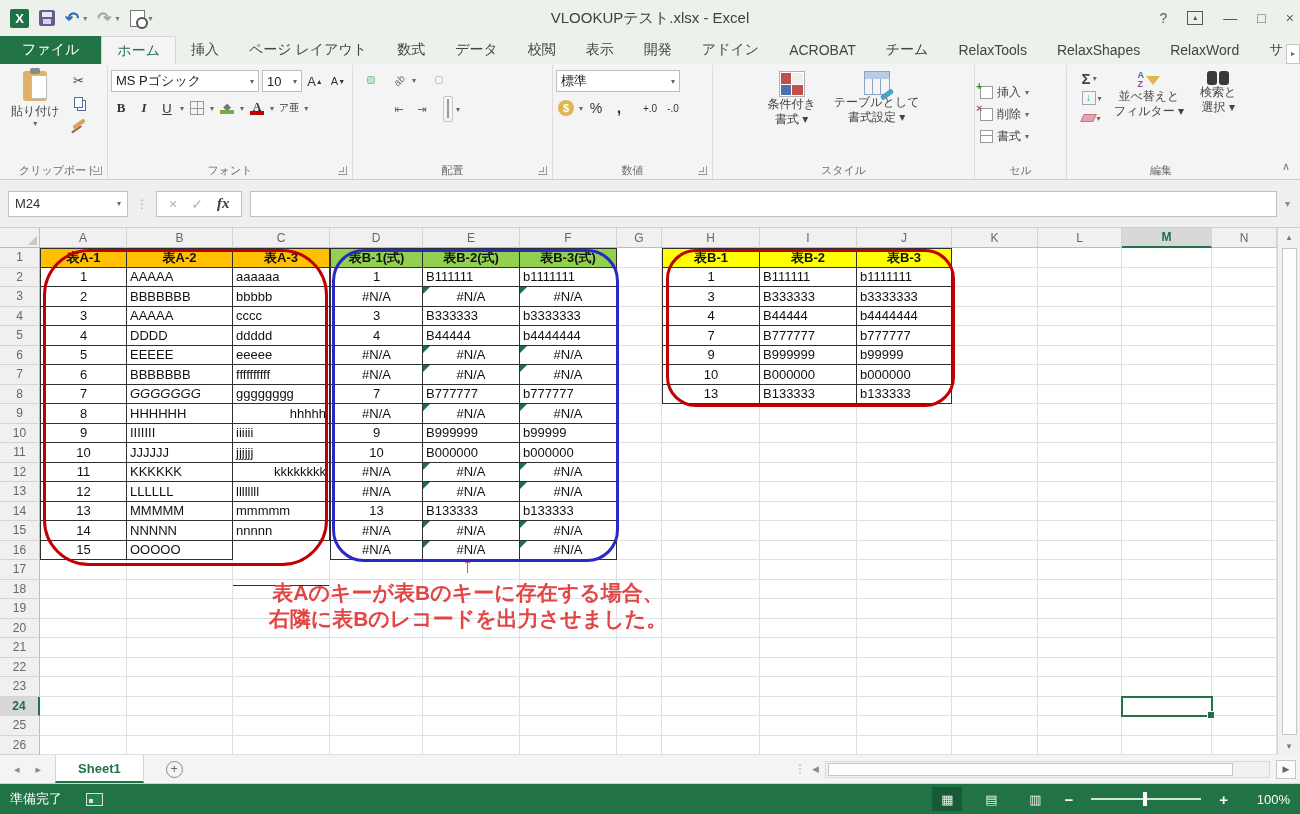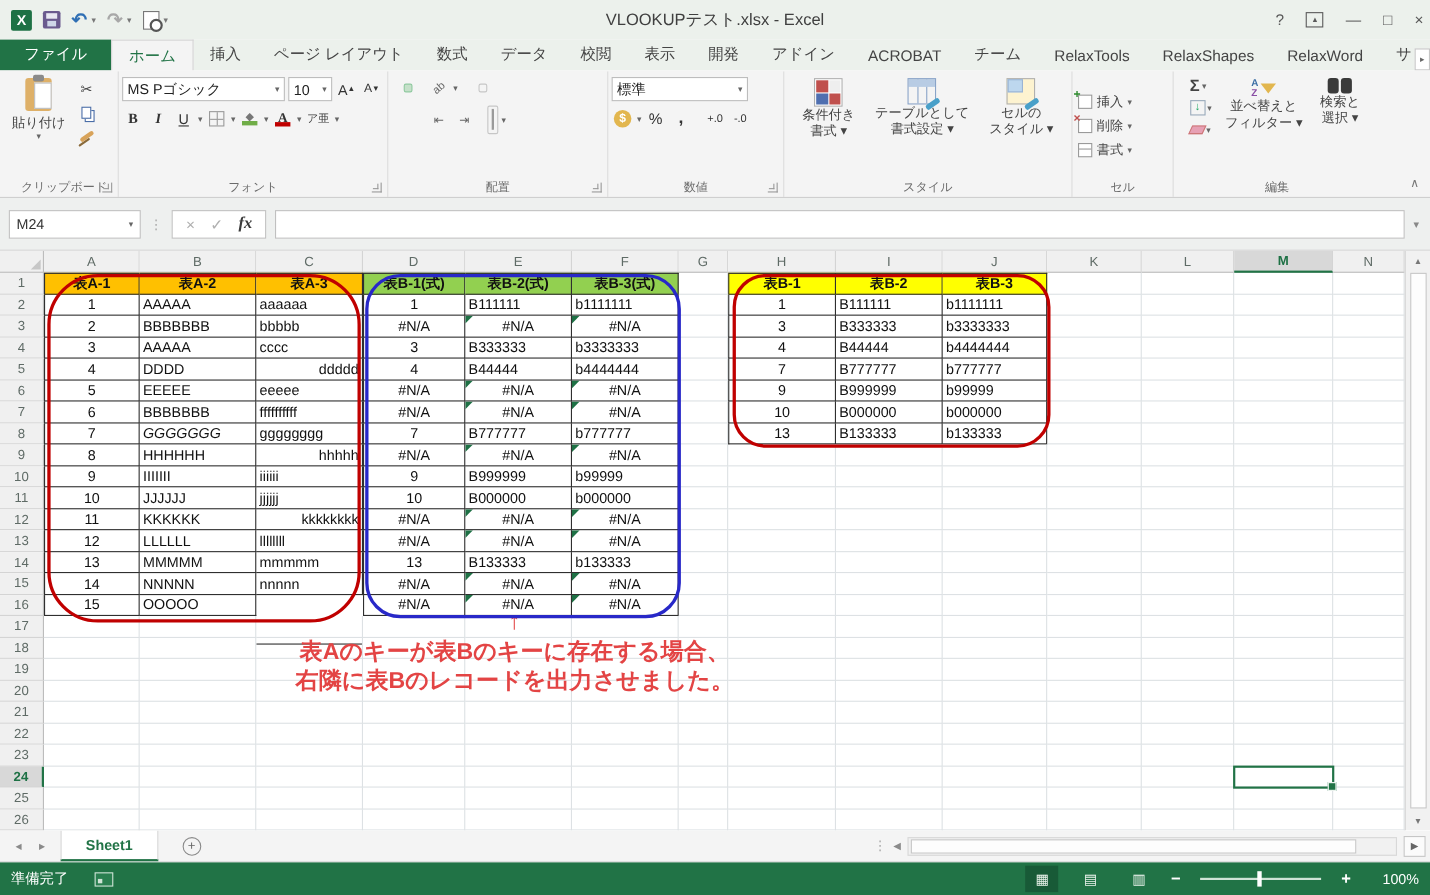--- a/index.html
+++ b/index.html
@@ -342,24 +342,20 @@
               <span></span>
               <span></span>
               <span></span>
             </span>
           <span class="two-line"><span>条件付き</span><br><span>書式 ▾</span></span>
         </div>
         <div class="bigbtn">
           <span class="ic-tbl"></span>
           <span class="two-line"><span>テーブルとして</span><br><span>書式設定 ▾</span></span>
         </div>
-        <div class="bigbtn">
-          <span class="ic-cs"></span>
-          <span class="two-line"><span>セルの</span><br><span>スタイル ▾</span></span>
-        </div>
       </div>
       <div class="rlabel"><span>スタイル</span></div>
     </div>
 
     <div class="rgroup" style="width:92px">
       <div class="rbody" style="flex-direction:column;justify-content:center">
         <div class="cellrow">
           <span class="ic-ins"></span>
           <span>挿入</span>
             <span class="ddv">▾</span>
@@ -594,21 +590,21 @@
         <div class="cell" style="width: 65px;"></div>
       </div>
       <div class="grow">
         <div class="rh">5</div>
         <div class="cell tc tl" style="width: 87px; justify-content: center;">
           <span>4</span>
         </div>
         <div class="cell tc" style="width: 106px; justify-content: flex-start;">
           <span>DDDD</span>
         </div>
-        <div class="cell tc" style="width: 97px; justify-content: flex-end;">
+        <div class="cell tc" style="width: 97px; justify-content: flex-start;">
           <span>ddddd</span>
         </div>
         <div class="cell tc tl" style="width: 93px; justify-content: center;">
           <span>4</span>
         </div>
         <div class="cell tc" style="width: 97px; justify-content: flex-start;">
           <span>B44444</span>
         </div>
         <div class="cell tc" style="width: 97px; justify-content: flex-start;">
           <span>b4444444</span>

